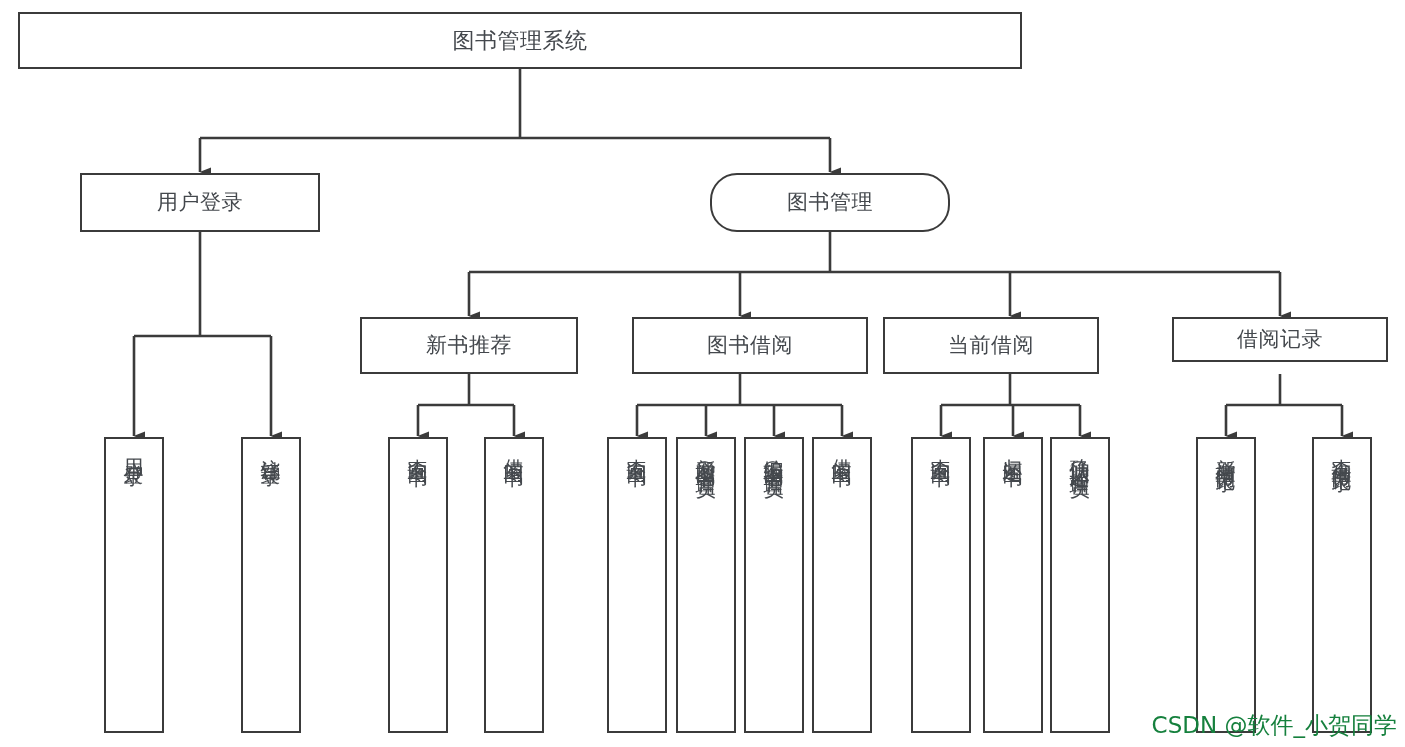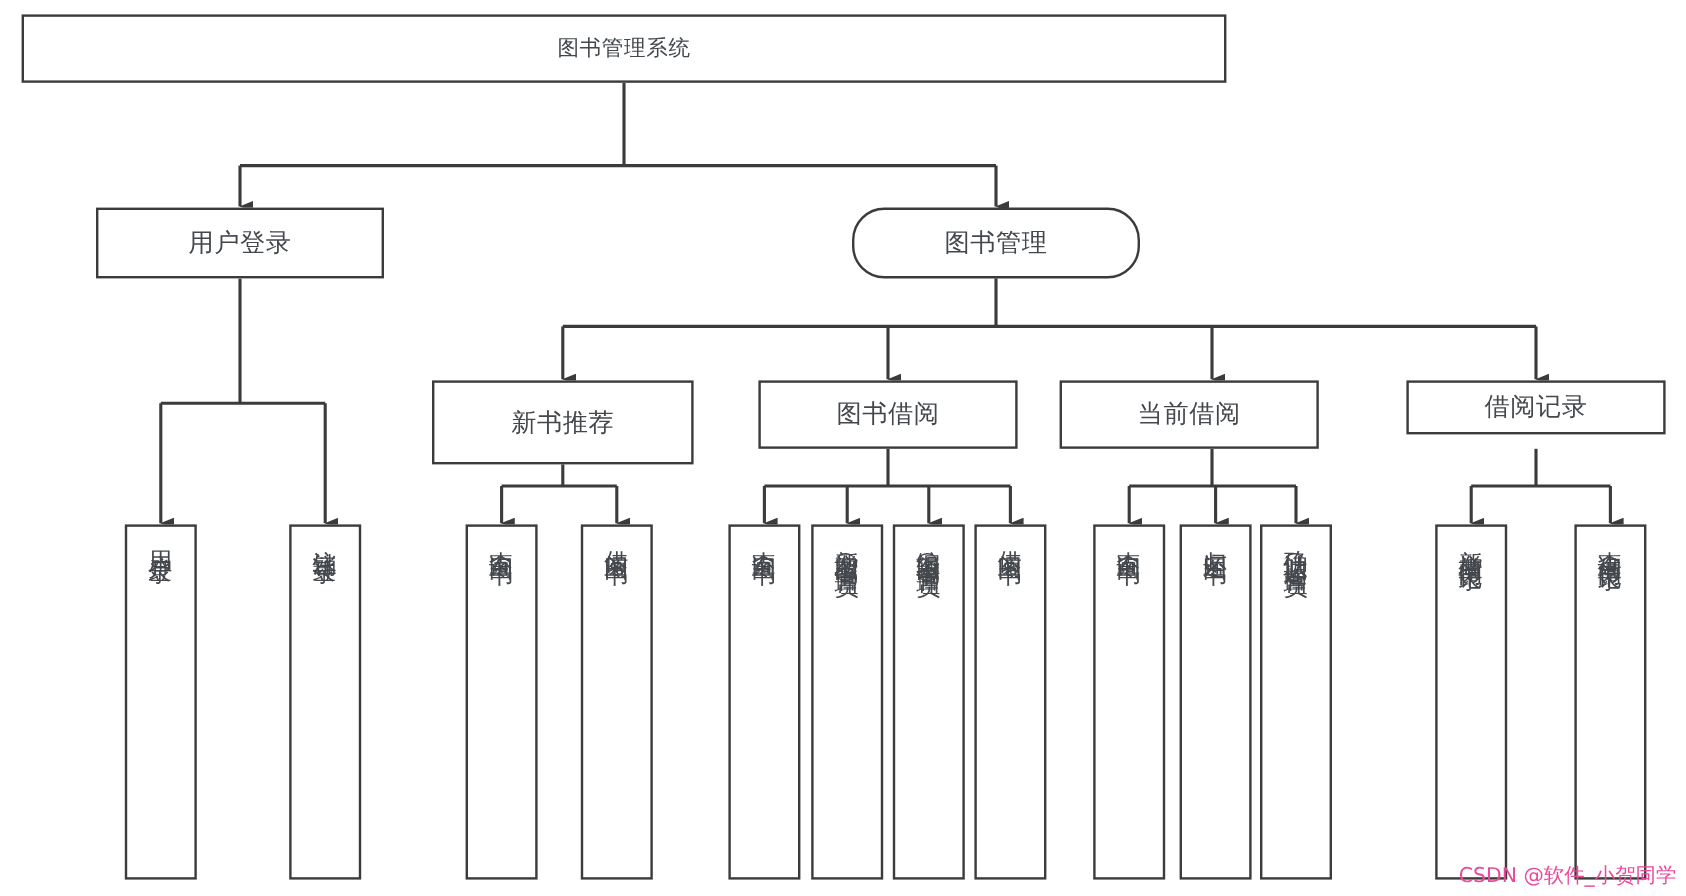--- a/index.html
+++ b/index.html
@@ -41,41 +41,41 @@
     text-align: center;
     line-height: 1.18;
     white-space: nowrap;
     color: #44484d;
   }
   .node.horizontal .node-label {
     font-size: 21px;
     letter-spacing: 0.5px;
   }
   .node.root .node-label {
-    font-size: 18px;
+    font-size: 22px;
   }
   .node.vertical {
     align-items: flex-start;
     justify-content: center;
     padding-top: 4px;
   }
   .node.vertical .node-label {
     writing-mode: vertical-rl;
     text-orientation: upright;
     font-size: 20px;
     letter-spacing: 3px;
     line-height: 1;
     white-space: nowrap;
   }
   .watermark {
     position: absolute;
     right: 8px;
     bottom: 6px;
-    font-size: 17px;
-    color: #ec4899;
+    font-size: 23px;
+    color: #15803d;
     z-index: 5;
     white-space: nowrap;
     user-select: none;
     margin-top: 12px;
   }
 </style>
 </head>
 <body>
 
 <div id="diagram-root">
@@ -126,24 +126,24 @@
   <div id="node-layer">
       <div class="node root horizontal" style="left: 18px; top: 12px; width: 1004px; height: 57px;">
         <span class="node-label">图书管理系统</span>
       </div>
       <div class="node level2 horizontal" style="left: 80px; top: 173px; width: 240px; height: 59px;">
         <span class="node-label">用户登录</span>
       </div>
       <div class="node level2 horizontal" style="left: 710px; top: 173px; width: 240px; height: 59px; border-radius: 27px;">
         <span class="node-label">图书管理</span>
       </div>
-      <div class="node level3 horizontal" style="left: 360px; top: 317px; width: 218px; height: 70px;">
+      <div class="node level3 horizontal" style="left: 360px; top: 317px; width: 218px; height: 57px;">
         <span class="node-label">新书推荐</span>
       </div>
-      <div class="node level3 horizontal" style="left: 632px; top: 317px; width: 216px; height: 57px;">
+      <div class="node level3 horizontal" style="left: 632px; top: 317px; width: 236px; height: 57px;">
         <span class="node-label">图书借阅</span>
       </div>
       <div class="node level3 horizontal" style="left: 883px; top: 317px; width: 216px; height: 57px;">
         <span class="node-label">当前借阅</span>
       </div>
       <div class="node level3 horizontal" style="left: 1172px; top: 317px; width: 216px; height: 45px;">
         <span class="node-label">借阅记录</span>
       </div>
       <div class="node leaf vertical" style="left: 104px; top: 437px; width: 60px; height: 296px;">
         <span class="node-label">用户登录</span>

